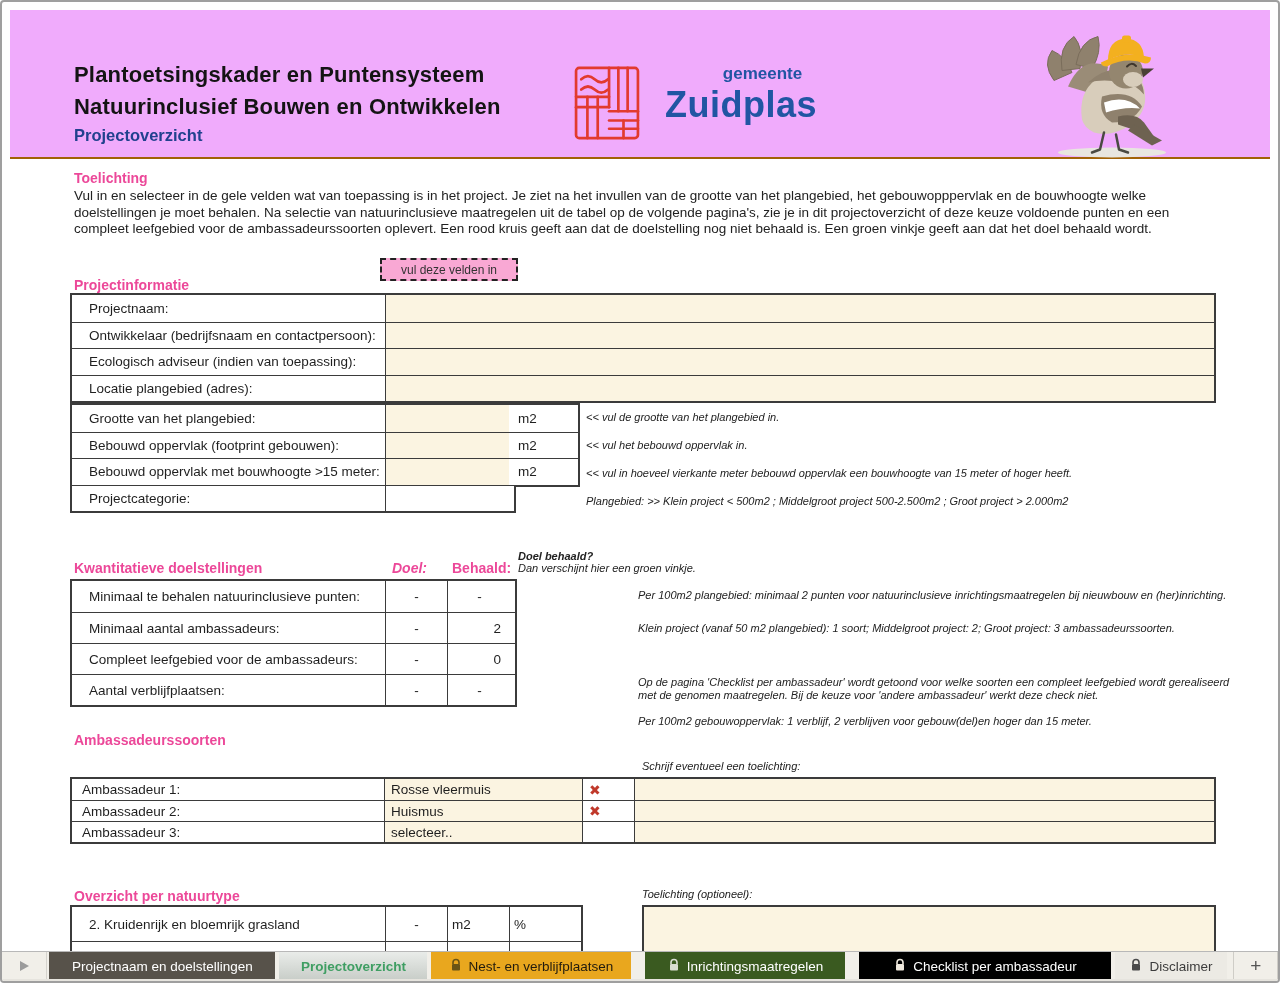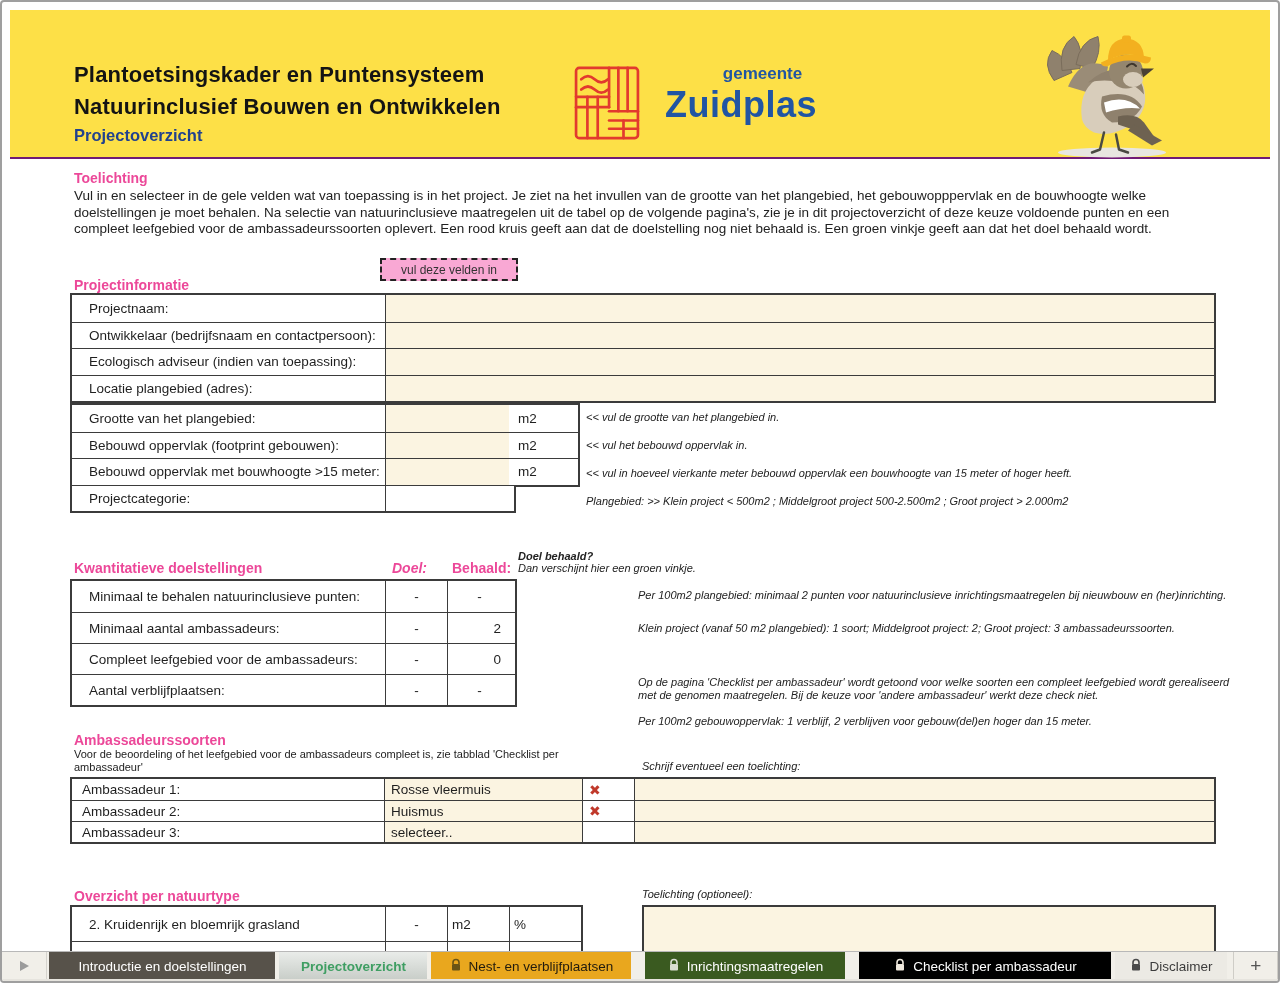--- a/index.html
+++ b/index.html
@@ -1,21 +1,21 @@
 <!DOCTYPE html>
 <html><head>
 <meta charset="utf-8">
 <style>
   html,body{margin:0;padding:0;background:#fff;}
   .page{position:relative;width:1280px;height:983px;background:#ffffff;
         border:2px solid #9f9f9f;border-radius:4px;overflow:hidden;box-sizing:border-box;
         font-family:"Liberation Sans","DejaVu Sans",sans-serif;color:#1f1f1f;}
   
-  .header{position:absolute;left:8px;top:8px;width:1260px;height:147px;background:#fde047;
-          border-bottom:2px solid #701a75;}
+  .header{position:absolute;left:8px;top:8px;width:1260px;height:147px;background:#f0abfc;
+          border-bottom:2px solid #a16207;}
   .title1,.title2{position:absolute;left:64px;font-size:22px;font-weight:800;color:#141414;letter-spacing:.2px;}
   .title1{top:52px;} .title2{top:84px;}
   .subtitle{position:absolute;left:64px;top:116px;font-size:16.5px;font-weight:800;color:#21418e;}
   .logo-icon{position:absolute;left:564px;top:55px;}
   .logo-top{position:absolute;left:660px;top:54px;width:185px;text-align:center;
             font-size:17px;font-weight:700;color:#2155a3;}
   .logo-name{position:absolute;left:655px;top:74px;width:195px;text-align:left;
              font-size:36px;font-weight:700;color:#2155a3;letter-spacing:.5px;}
   .mascot{position:absolute;left:1032px;top:14px;}
   
@@ -222,21 +222,20 @@
   </div>
 
   <div class="hintcol" style="left:636px;top:577px;width:612px;">
     <div class="hrow" style="height:33px;">Per 100m2 plangebied: minimaal 2 punten voor natuurinclusieve inrichtingsmaatregelen bij nieuwbouw en (her)inrichting.</div>
     <div class="hrow" style="height:32.5px;">Klein project (vanaf 50 m2 plangebied): 1 soort; Middelgroot project: 2; Groot project: 3 ambassadeurssoorten.</div>
     <div class="hrow" style="height:32.5px;margin-top:28px;">Op de pagina 'Checklist per ambassadeur' wordt getoond voor welke soorten een compleet leefgebied wordt gerealiseerd met de genomen maatregelen. Bij de keuze voor 'andere ambassadeur' werkt deze check niet.</div>
     <div class="hrow" style="height:32.5px;">Per 100m2 gebouwoppervlak: 1 verblijf, 2 verblijven voor gebouw(del)en hoger dan 15 meter.</div>
   </div>
 
   <div class="h13" style="left:72px;top:730px;">Ambassadeurssoorten</div>
-  <div class="small-txt" style="left:72px;top:746px;width:545px;line-height:13px;white-space:normal;">Voor de beoordeling of het leefgebied voor de ambassadeurs compleet is, zie tabblad 'Checklist per ambassadeur'</div>
   <div class="small-it" style="left:640px;top:758px;">Schrijf eventueel een toelichting:</div>
 
   <div class="tbl t3" style="left:68px;top:775px;width:1146px;">
     <div class="trow">
       <div class="tc c1 lbl">Ambassadeur 1:</div>
       <div class="tc c2 cream">Rosse vleermuis</div>
       <div class="tc c3">
           <span class="cross">✖</span>
         </div>
       <div class="tc c4 cream"></div>
@@ -276,21 +275,21 @@
   </div>
 
   <div class="free-box" style="left:640px;top:903px;width:574px;height:52px;"></div>
 
   <div class="tabbar">
     <div class="tab-scroll">
       <div class="tri"></div>
     </div>
 
     <div class="tab tab-introductie">
-      <span>Introductie en doelstellingen</span>
+      <span>Projectnaam en doelstellingen</span>
     </div>
 
     <div class="tab tab-projectoverzicht">
       <span>Projectoverzicht</span>
     </div>
 
     <div class="tab tab-nest">
       <span class="lock-dark">
         <svg width="12" height="14" viewBox="0 0 12 14">
             <path d="M3 6 V4.5 a3 3 0 0 1 6 0 V6" fill="none" stroke="currentColor" stroke-width="1.6"></path>

